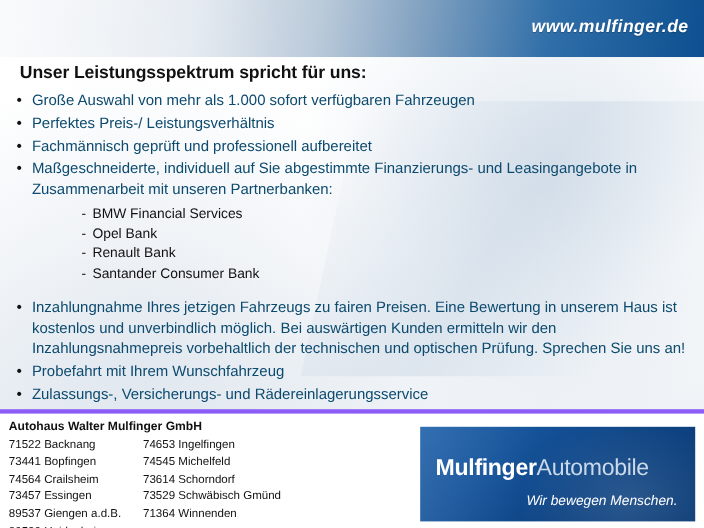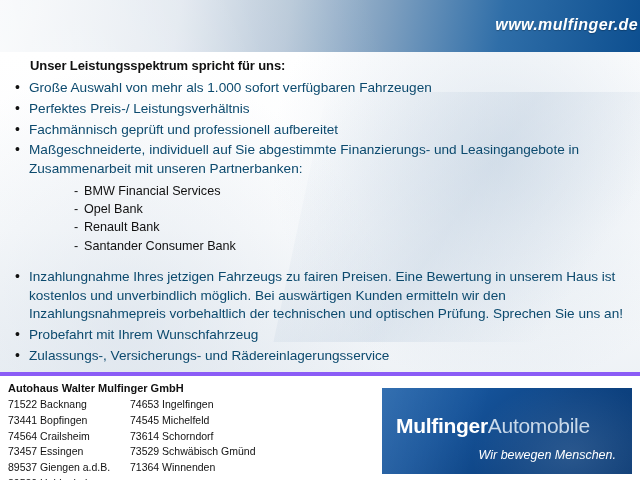--- a/index.html
+++ b/index.html
@@ -32,21 +32,21 @@
   }
   .banner:after {
     content: "";
     position: absolute;
     left: 0; top: 0;
     width: 640px; height: 52px;
     background: linear-gradient(75deg, rgba(255,255,255,0.55) 0%, rgba(255,255,255,0.05) 40%, rgba(255,255,255,0.0) 60%);
   }
   .banner-url {
     position: absolute;
-    right: 2px;
+    right: 14px;
     top: 16px;
     color: #ffffff;
     font-size: 16px;
     font-weight: bold;
     font-style: italic;
     letter-spacing: 0.4px;
     z-index: 3;
     text-shadow: 0 1px 1px rgba(0,0,0,0.25);
   }
 
@@ -72,24 +72,24 @@
   
   .content {
     position: absolute;
     left: 0; top: 52px;
     width: 640px;
     padding: 0 14px;
     box-sizing: border-box;
     z-index: 2;
   }
   .headline {
-    font-size: 13px;
-    font-weight: bold;
-    color: #111111;
-    margin: 6px 0 6px 16px;
+    font-size: 16px;
+    font-weight: bold;
+    color: #111111;
+    margin: 6px 0 6px 4px;
     letter-spacing: -0.1px;
   }
   ul.bullets {
     list-style: none;
     margin: 0;
     padding: 0;
   }
   ul.bullets > li {
     position: relative;
     font-size: 13.6px;

